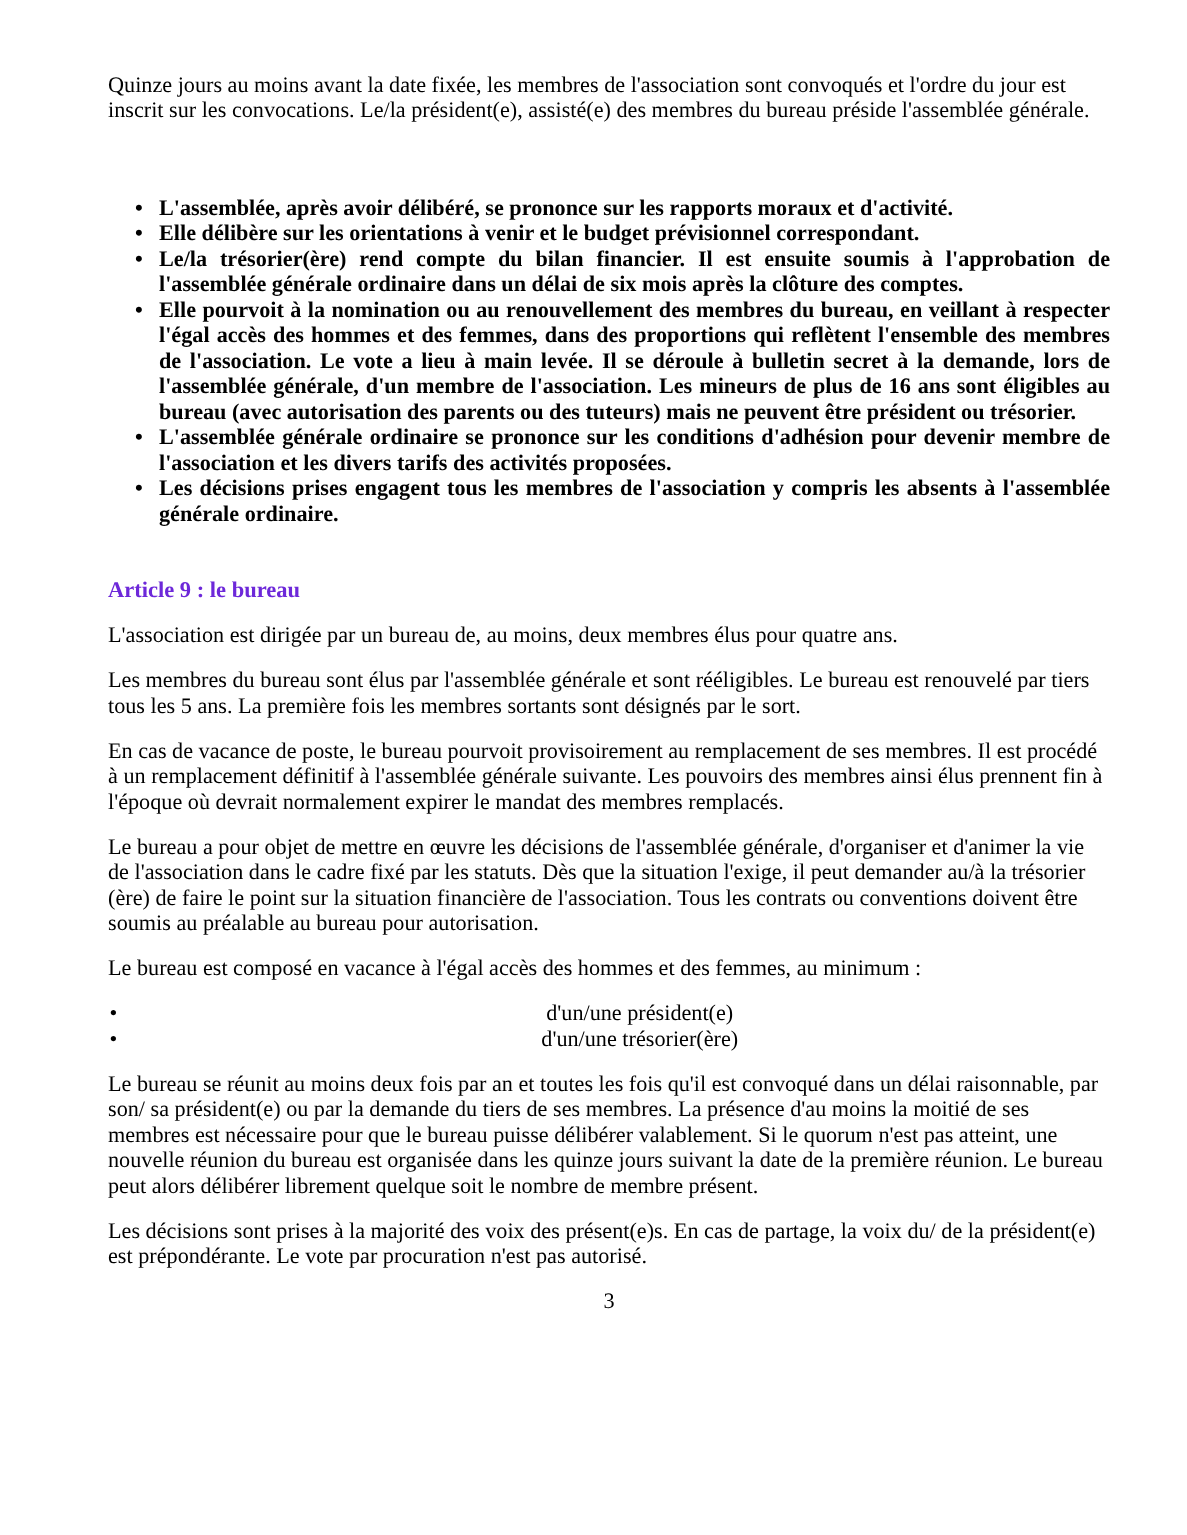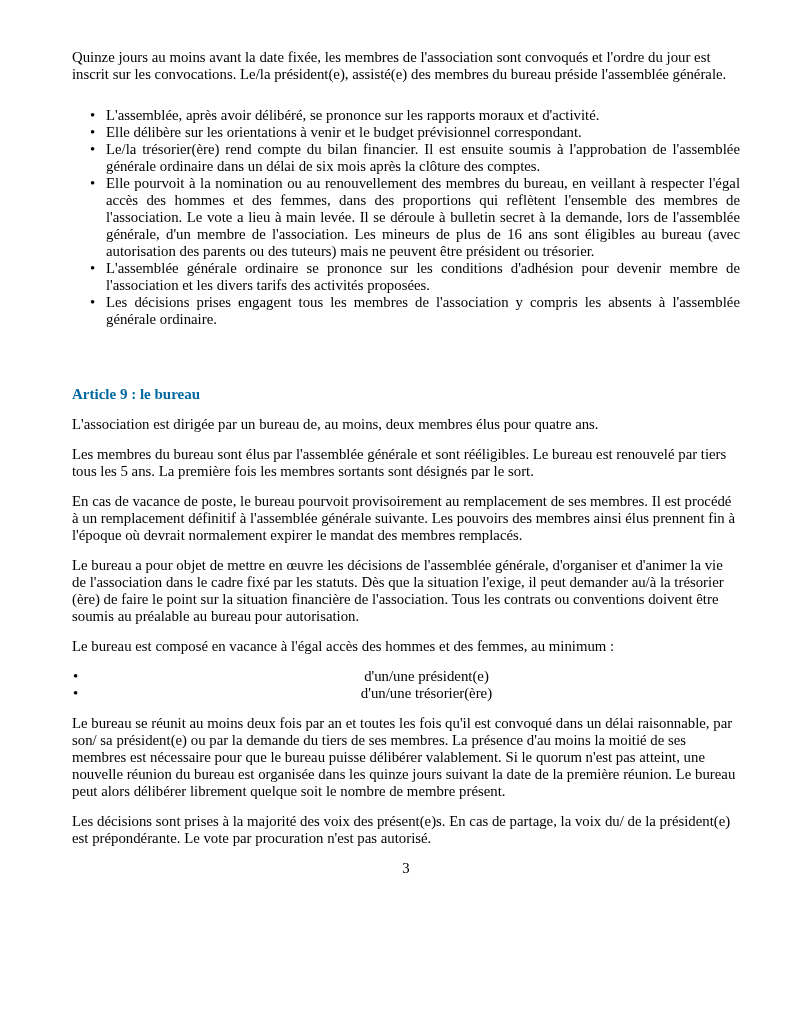--- a/index.html
+++ b/index.html
@@ -13,40 +13,41 @@
     font-size: 14.8px;
     line-height: 17px;
     color: #000000;
     overflow: hidden;
   }
   .para { margin: 0 0 13px 0; text-align: left; }
 
   
   .list-assembly {
     list-style: none;
-    margin: 24px 0 13px 0;
+    margin: 48px 0 13px 0;
     padding: 0;
+    font-weight: bold;
   }
   .list-assembly li {
     position: relative;
     padding-left: 34px;
     text-align: justify;
   }
   .list-assembly li::before {
     content: "\2022";
     position: absolute;
     left: 18px;
     top: 0;
   }
 
   
   .article-heading {
-    margin: 58px 0 13px 0;
+    margin: 34px 0 13px 0;
     font-weight: bold;
-    color: #0369a1;
+    color: #6d28d9;
     font-size: 15px;
   }
 
   
   .list-composition {
     list-style: none;
     margin: 0 0 13px 0;
     padding: 0;
   }
   .list-composition li {

